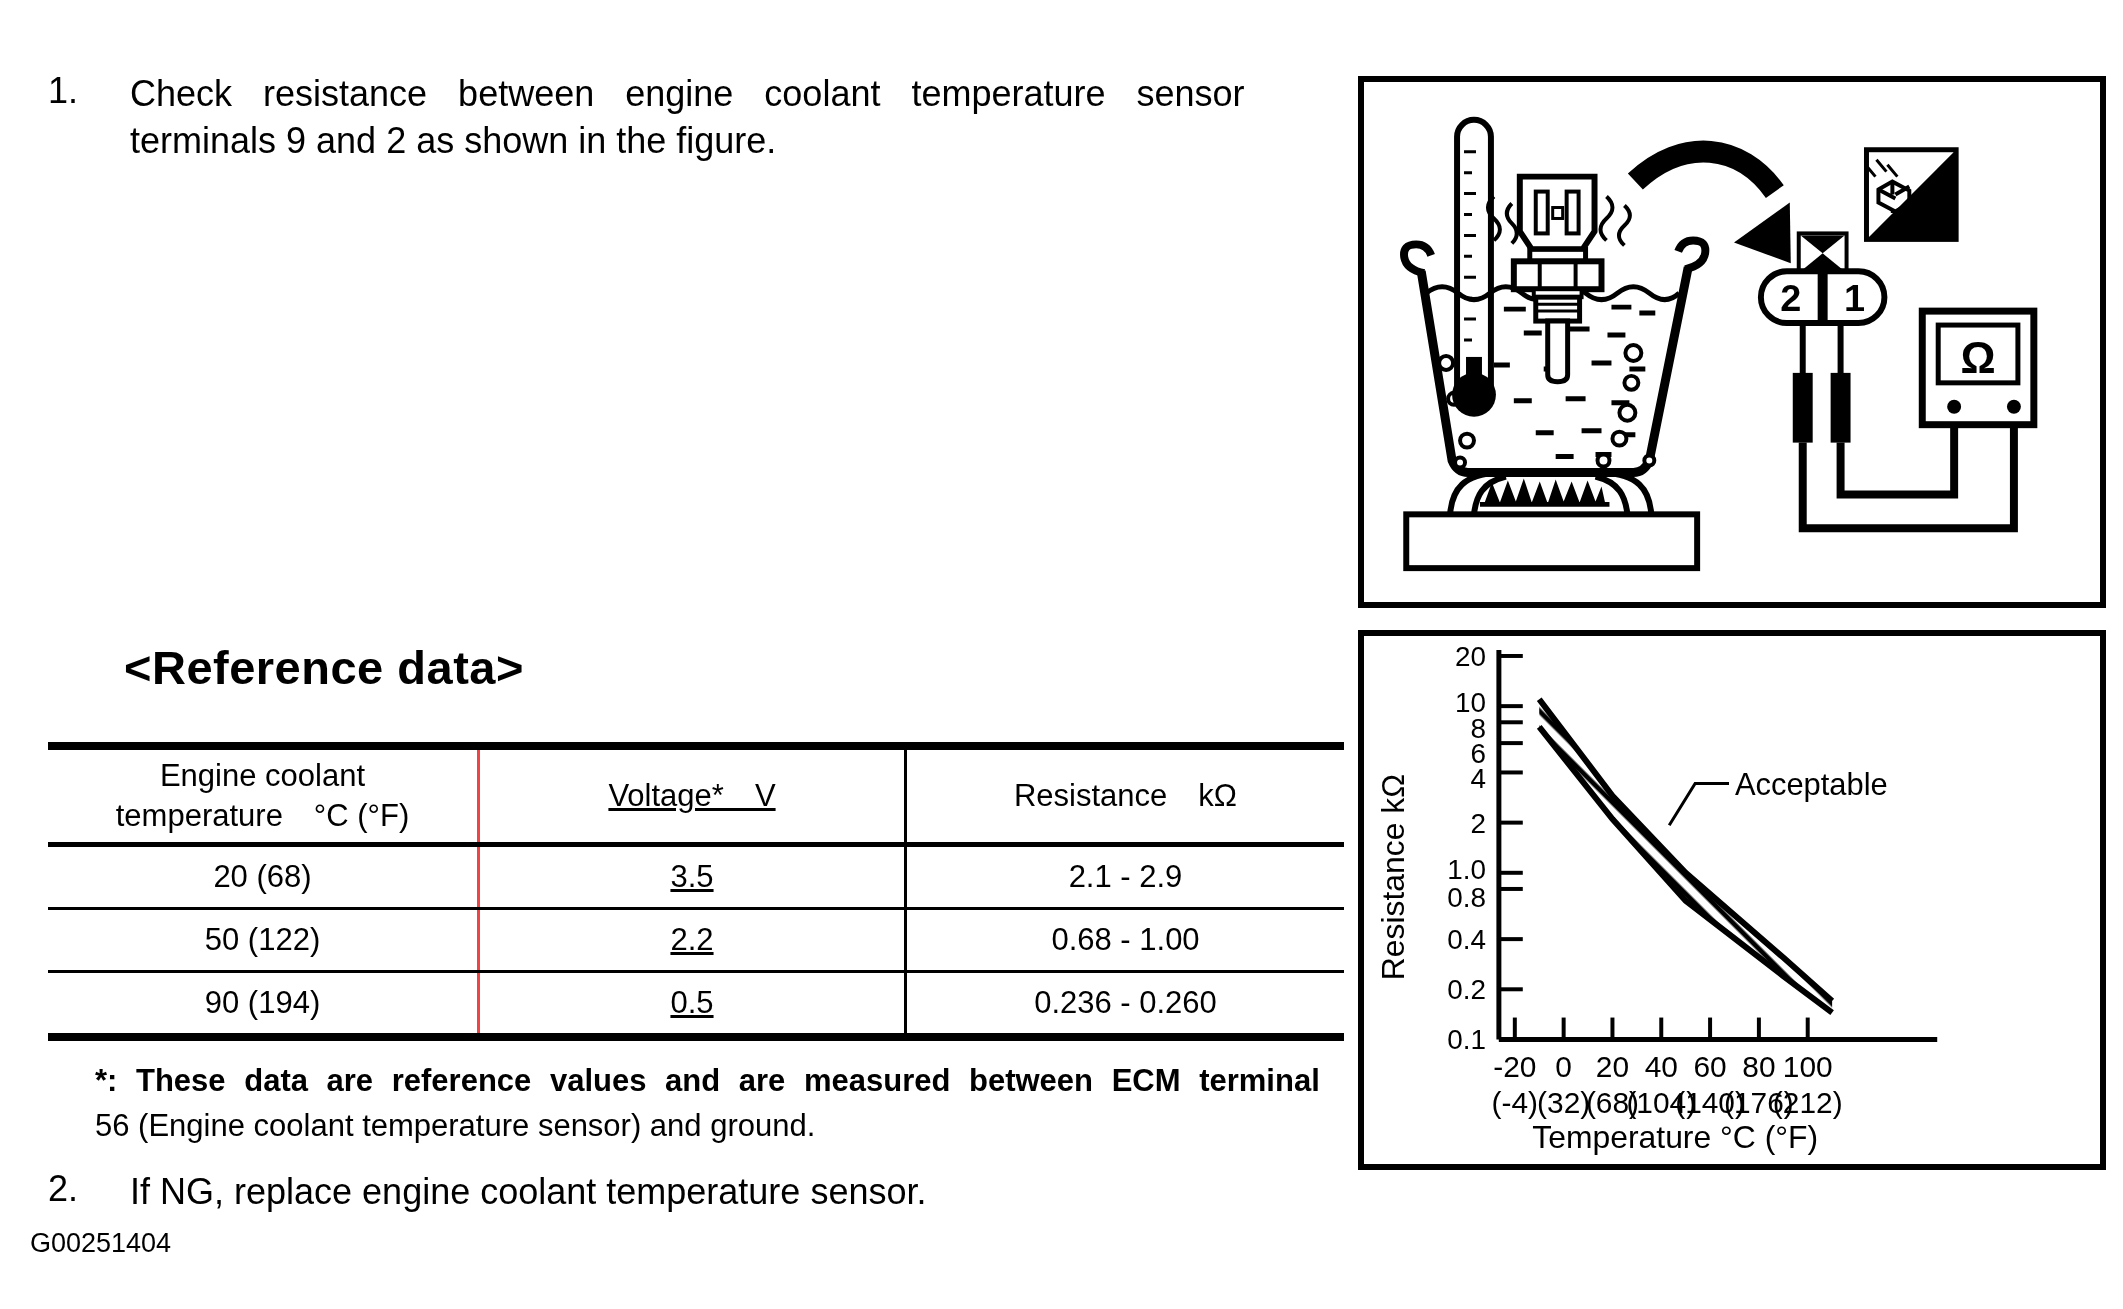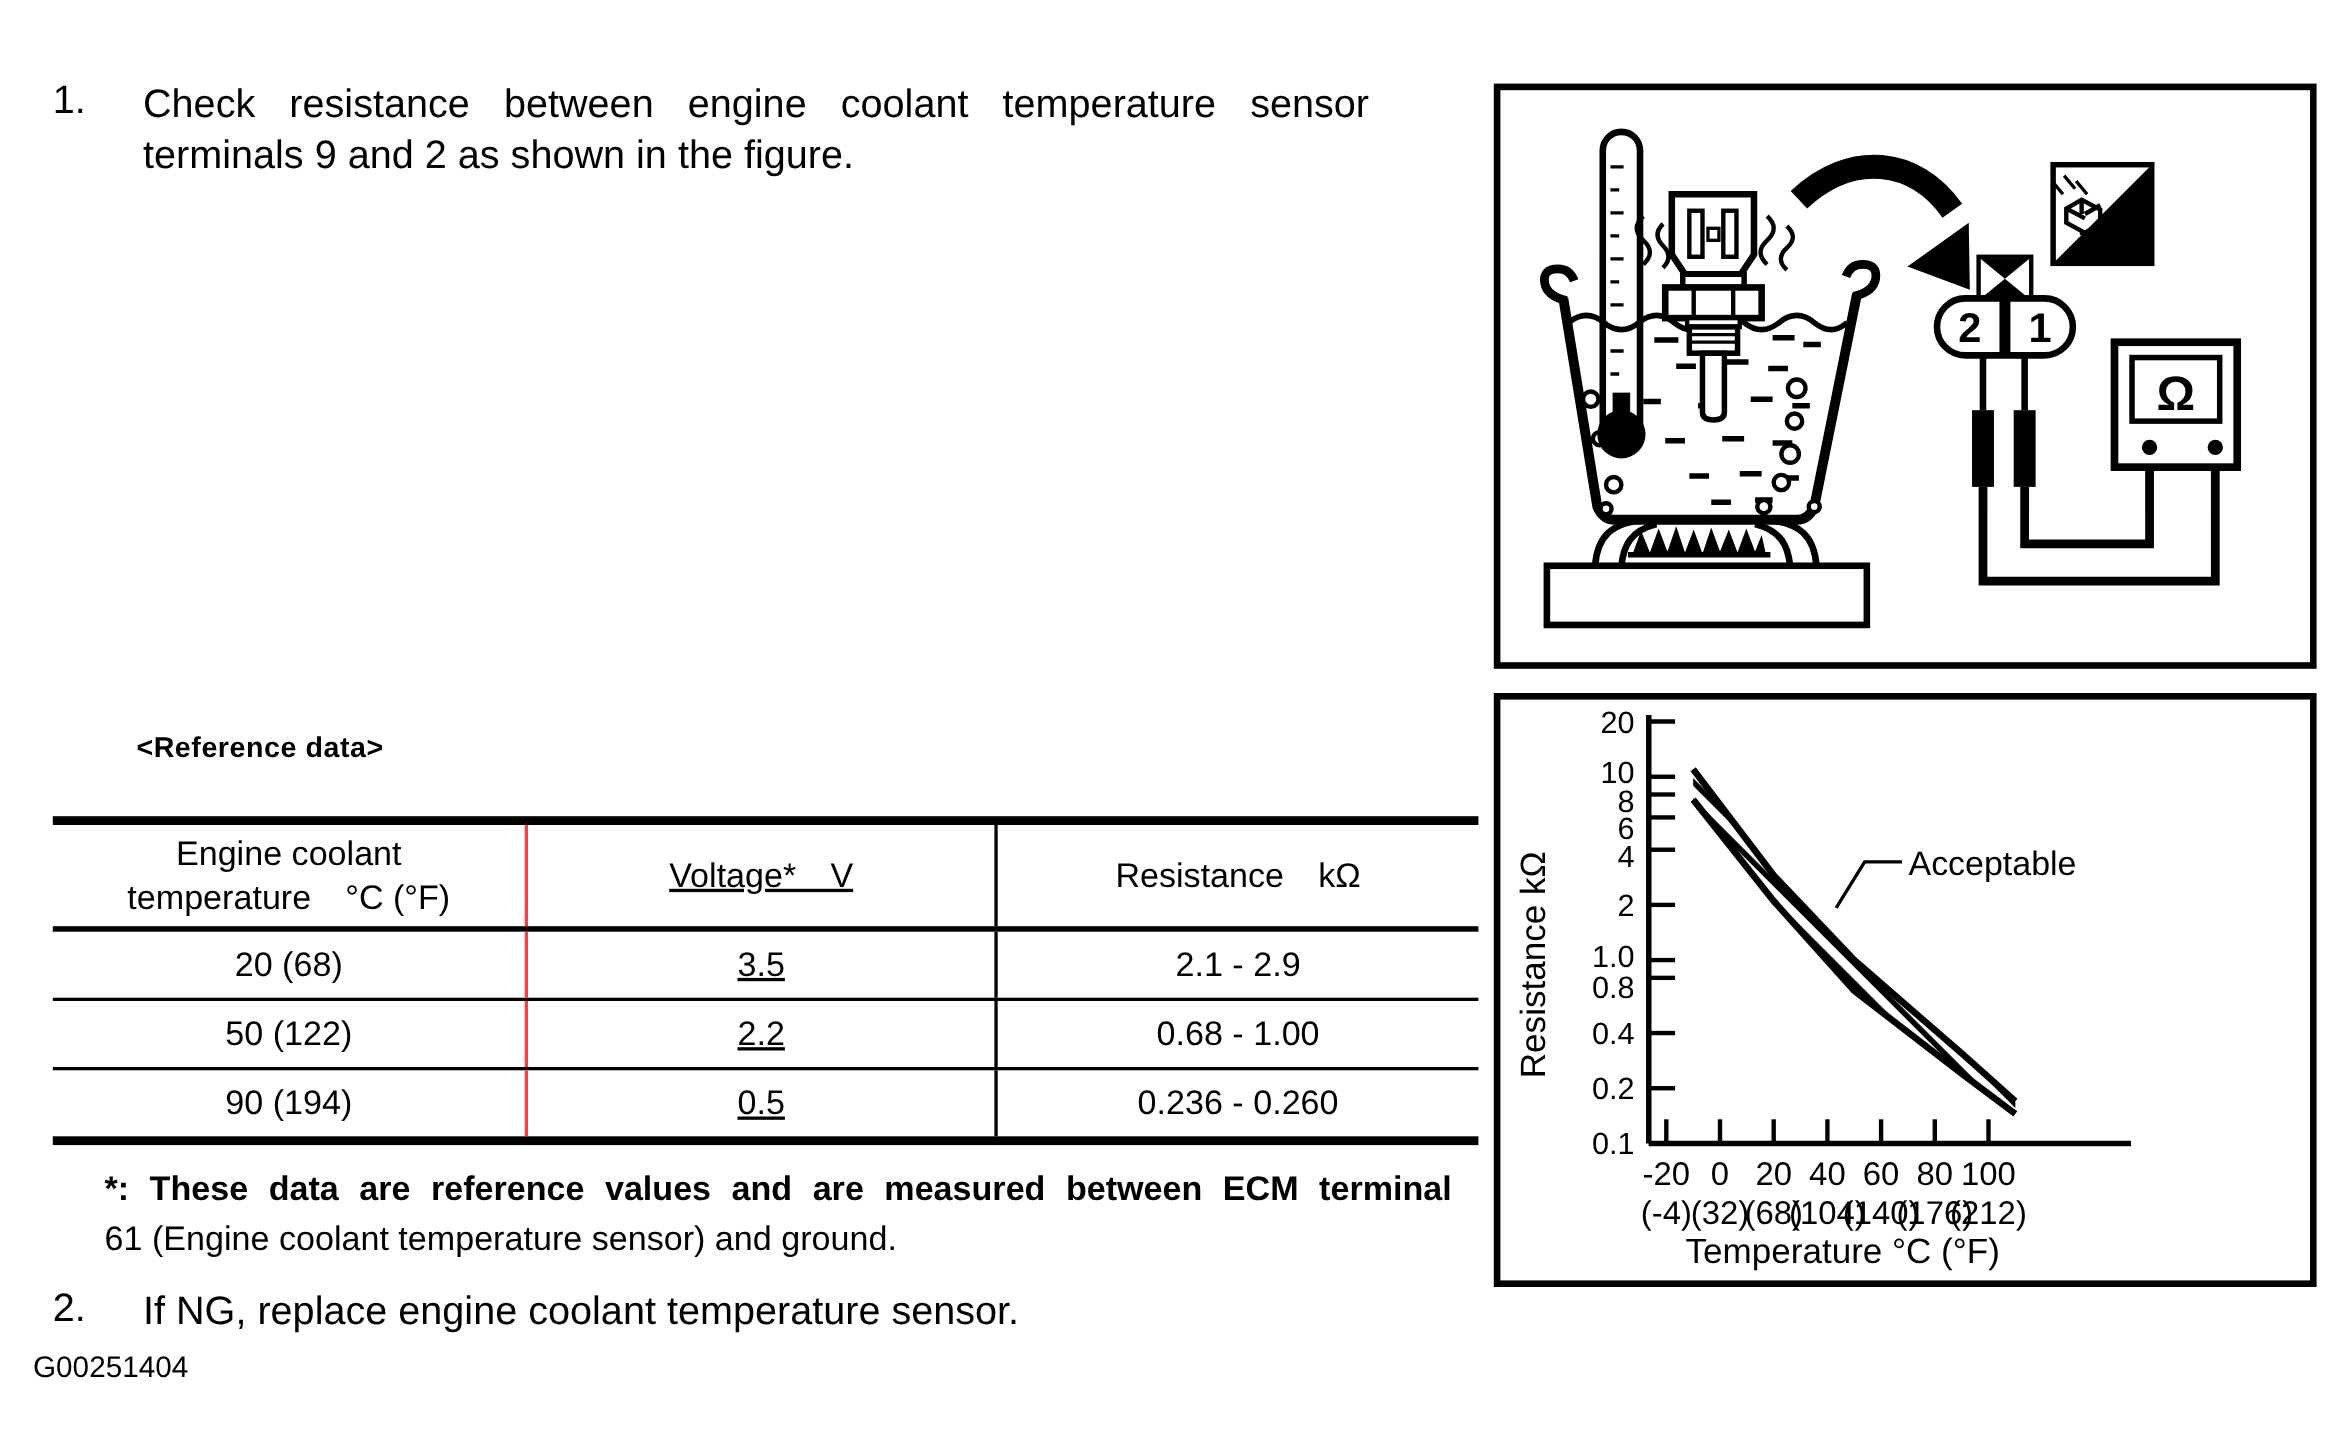--- a/index.html
+++ b/index.html
@@ -6,21 +6,21 @@
   body{
     width:2123px;height:1309px;position:relative;background:#fff;color:#000;
     font-family:"Liberation Sans","DejaVu Sans",sans-serif;overflow:hidden;
   }
   .abs{position:absolute;}
   
   .step-num{position:absolute;left:48px;font-size:36px;}
   .step-body{position:absolute;left:130px;font-size:36px;line-height:47px;}
   #step1-line1{width:1210px;word-spacing:21px;}
   
-  #ref-heading{left:124px;top:664px;font-size:26px;font-weight:bold;letter-spacing:.5px;}
+  #ref-heading{left:124px;top:640px;font-size:47px;font-weight:bold;letter-spacing:.5px;}
   
   .tbl{left:48px;top:742px;width:1296px;border-top:8px solid #000;border-bottom:8px solid #000;}
   .tr{display:flex;}
   .tr.head{height:92px;border-bottom:5px solid #000;}
   .tr.data{height:60px;border-bottom:3px solid #000;}
   .tr.data.last{border-bottom:none;}
   .td{display:flex;flex-direction:column;align-items:center;justify-content:center;
       font-size:31px;line-height:40px;text-align:center;}
   .c1{width:429px;}
   .c2{width:424px;border-left:3px solid #ef4444;text-decoration:underline;}
@@ -69,21 +69,21 @@
   </div>
   <div class="tr data last">
     <div class="td c1">90 (194)</div>
     <div class="td c2">0.5</div>
     <div class="td c3">0.236 - 0.260</div>
   </div>
 </div>
 
 <div class="abs" id="footnote">
   <div id="footnote-line1">*: These data are reference values and are measured between ECM terminal</div>
-  <div>61 (Engine coolant temperature sensor) and ground.</div>
+  <div>56 (Engine coolant temperature sensor) and ground.</div>
 </div>
 
 <div class="step-num" style="top:1168px">2.</div>
 <div class="step-body" style="top:1168px">If NG, replace engine coolant temperature sensor.</div>
 
 <div class="abs" id="figure-id">G00251404</div>
 
 <div class="abs figframe" id="fig1">
 <svg viewBox="0 0 738 522" width="736" height="520">
 

